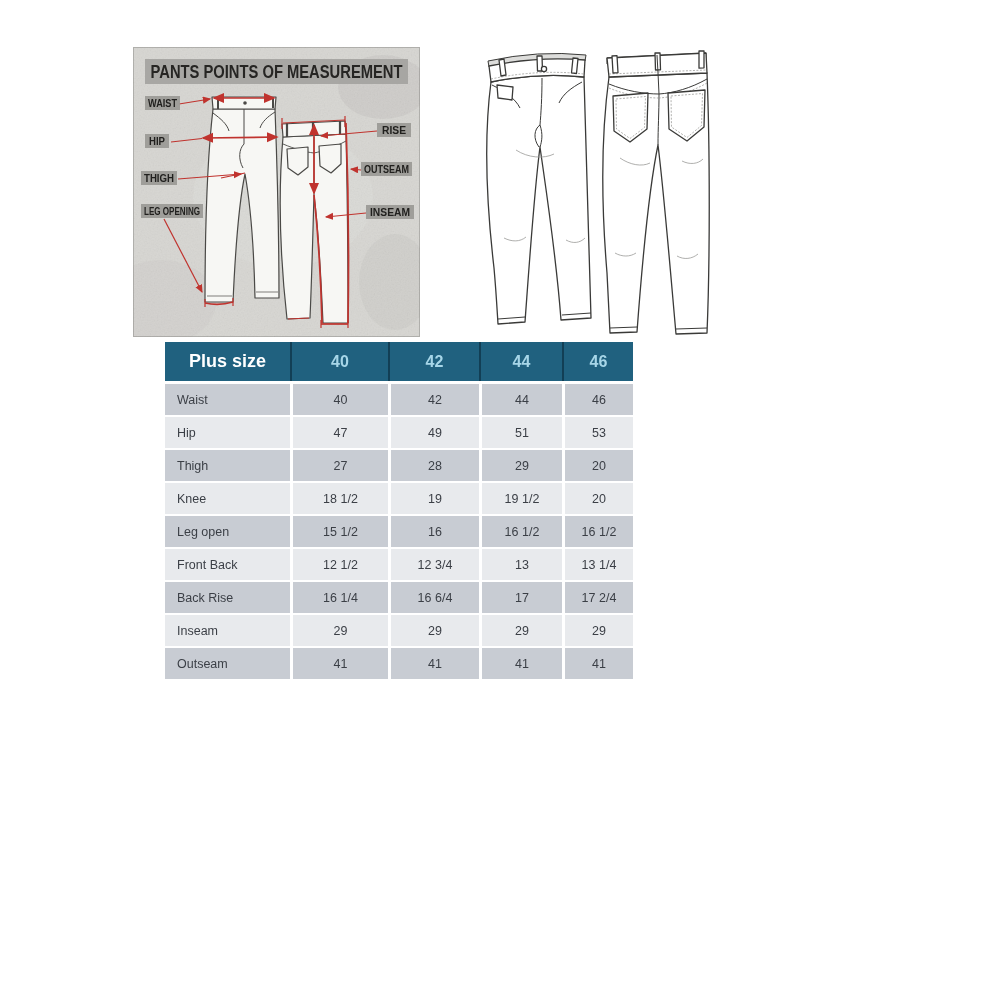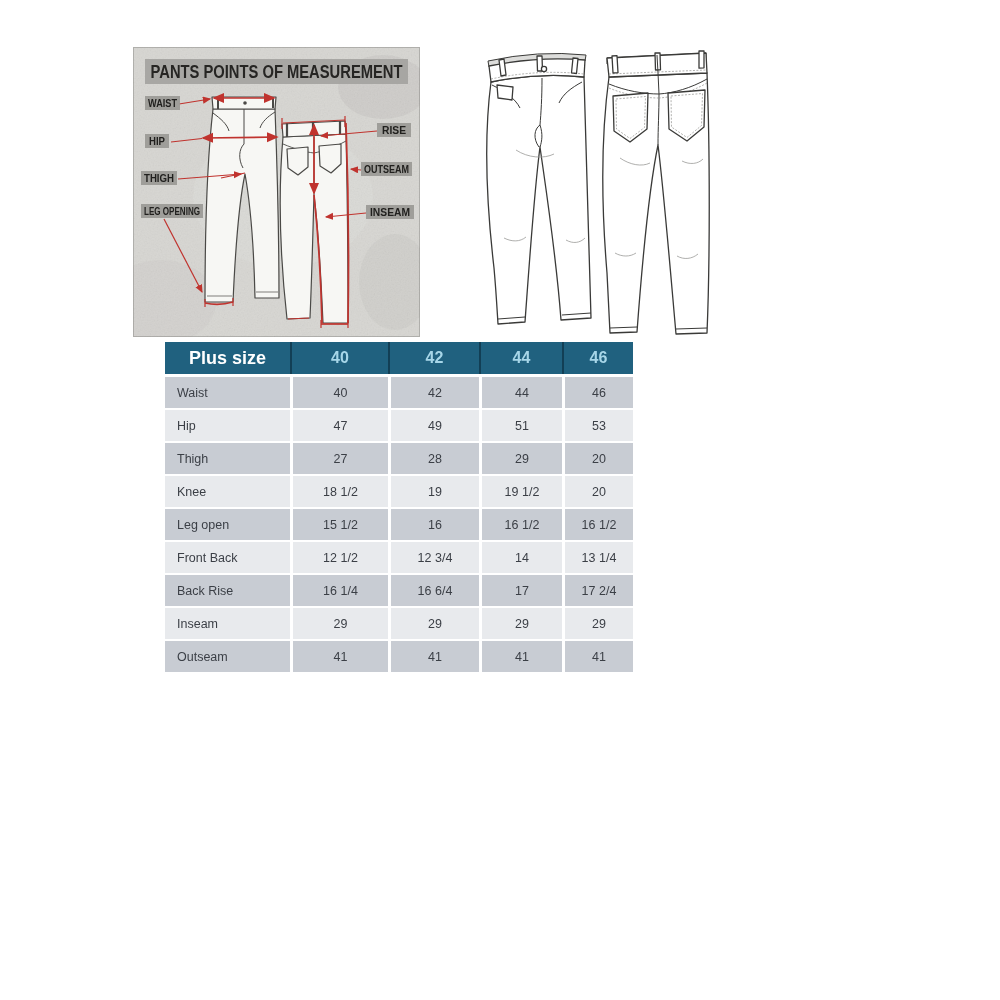--- a/index.html
+++ b/index.html
@@ -20,21 +20,21 @@
   #jeans-flats{position:absolute;left:460px;top:28px;width:280px;height:315px;}
   .flat{stroke:var(--sketch-outline,#3a3a38);stroke-width:1.3;fill:#ffffff;stroke-linejoin:round;}
   .flat-line{stroke:var(--sketch-outline,#3a3a38);fill:none;stroke-width:1;}
   .flat-stitch{stroke:#8f8f8d;fill:none;stroke-width:.7;stroke-dasharray:2 1.5;}
   .flat-crease{stroke:#9a9a98;fill:none;stroke-width:.8;}
   .flat-inside{fill:#dddddb;stroke:var(--sketch-outline,#3a3a38);stroke-width:1;}
 
   
   #size-table{position:absolute;left:165px;top:342px;width:468px;}
   .t-header,.t-row{display:grid;grid-template-columns:125px 98px 91px 83px 71px;box-sizing:border-box;}
-  .t-header{height:32px;margin-bottom:3px;background:var(--header-bg,#20617f);}
+  .t-header{height:39px;margin-bottom:3px;background:var(--header-bg,#20617f);}
   .t-header>div{display:flex;align-items:center;justify-content:center;box-sizing:border-box;}
   .h-label{color:#ffffff;font-size:18px;font-weight:bold;}
   .h-size{color:var(--header-size-text,#a7d6e8);font-size:16px;font-weight:bold;
           border-left:2px solid var(--header-divider,#123f55);}
   .t-row{height:31px;margin-bottom:2px;}
   .t-row.dark .cell{background:var(--row-dark,#c8ccd3);}
   .t-row.light .cell{background:var(--row-light,#e8eaed);}
   .cell{display:flex;align-items:center;color:var(--table-text,#3b3f46);font-size:12.5px;box-sizing:border-box;}
   .cell.label{padding-left:12px;}
   .cell.value{justify-content:center;border-left:3px solid #ffffff;}
@@ -222,21 +222,21 @@
           <div class="cell label">Leg open</div>
           <div class="cell value">15 1/2</div>
           <div class="cell value">16</div>
           <div class="cell value">16 1/2</div>
           <div class="cell value">16 1/2</div>
         </div>
         <div class="t-row light">
           <div class="cell label">Front Back</div>
           <div class="cell value">12 1/2</div>
           <div class="cell value">12 3/4</div>
-          <div class="cell value">14</div>
+          <div class="cell value">13</div>
           <div class="cell value">13 1/4</div>
         </div>
         <div class="t-row dark">
           <div class="cell label">Back Rise</div>
           <div class="cell value">16 1/4</div>
           <div class="cell value">16 6/4</div>
           <div class="cell value">17</div>
           <div class="cell value">17 2/4</div>
         </div>
         <div class="t-row light">

